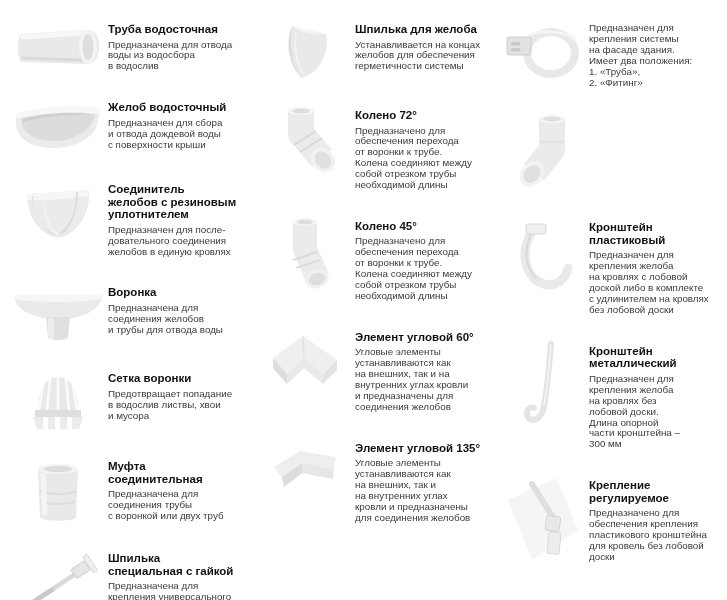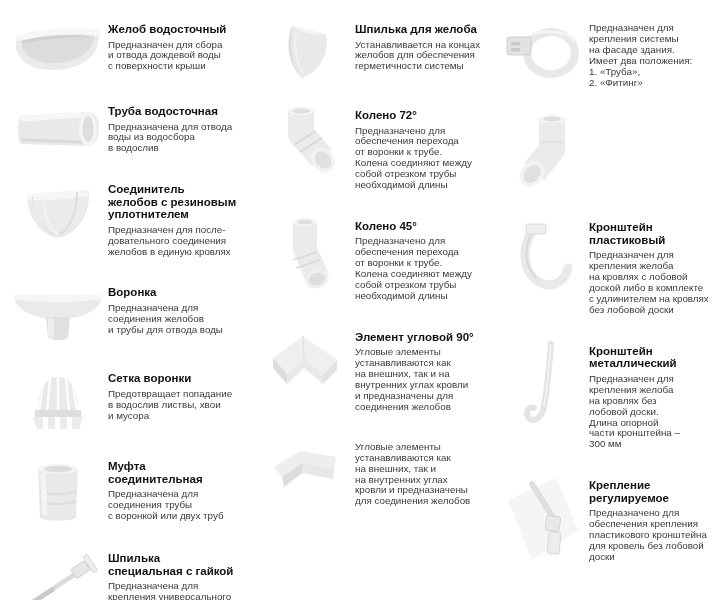--- a/index.html
+++ b/index.html
@@ -32,50 +32,50 @@
 </style>
 </head>
 <body>
 
 <div class="catalog">
 
   <div class="col col-1">
 
     <div class="item">
       <div class="img">
-          <svg width="92" height="52" viewBox="0 0 92 52">
-            <path d="M4 12 C26 5 64 2 88 7 L86 18 C85 34 66 45 44 46 C22 47 6 38 4 24 Z" fill="#ebebeb"></path>
-            <path d="M4 12 C26 5 64 2 88 7 L87.3 12 C64 8 28 11 4.5 17 Z" fill="#f7f7f7"></path>
-            <path d="M10 17 C30 11 64 9 83 13 C80 28 64 38 44 39 C26 40 12 32 10 22 Z" fill="#dcdcdc"></path>
-            <path d="M10 17 C30 11 64 9 83 13 C70 12 30 14 10 20 Z" fill="#cfcfcf"></path>
-          </svg>
-        </div>
-      <div class="txt">
-        <h3 class="title">Желоб водосточный</h3>
-        <p class="desc">Предназначен для сбора
-и отвода дождевой воды
-с поверхности крыши</p>
-      </div>
-    </div>
-
-    <div class="item">
-      <div class="img">
           <svg width="86" height="46" viewBox="0 0 86 46">
             <path d="M6 10 L72 6 C80 6 84 12 84 22 C84 32 80 40 72 40 L6 38 C2 34 2 14 6 10 Z" fill="#e9e9e9"></path>
             <ellipse cx="73" cy="23" rx="9" ry="17" fill="#f4f4f4"></ellipse>
             <ellipse cx="73" cy="23" rx="5.5" ry="13" fill="#dedede"></ellipse>
             <path d="M8 13 L66 9" stroke="#f7f7f7" stroke-width="5" stroke-linecap="round" fill="none"></path>
             <path d="M8 34 L66 36" stroke="#d9d9d9" stroke-width="3" stroke-linecap="round" fill="none"></path>
           </svg>
         </div>
       <div class="txt">
         <h3 class="title">Труба водосточная</h3>
         <p class="desc">Предназначена для отвода
 воды из водосбора
 в водослив</p>
+      </div>
+    </div>
+
+    <div class="item">
+      <div class="img">
+          <svg width="92" height="52" viewBox="0 0 92 52">
+            <path d="M4 12 C26 5 64 2 88 7 L86 18 C85 34 66 45 44 46 C22 47 6 38 4 24 Z" fill="#ebebeb"></path>
+            <path d="M4 12 C26 5 64 2 88 7 L87.3 12 C64 8 28 11 4.5 17 Z" fill="#f7f7f7"></path>
+            <path d="M10 17 C30 11 64 9 83 13 C80 28 64 38 44 39 C26 40 12 32 10 22 Z" fill="#dcdcdc"></path>
+            <path d="M10 17 C30 11 64 9 83 13 C70 12 30 14 10 20 Z" fill="#cfcfcf"></path>
+          </svg>
+        </div>
+      <div class="txt">
+        <h3 class="title">Желоб водосточный</h3>
+        <p class="desc">Предназначен для сбора
+и отвода дождевой воды
+с поверхности крыши</p>
       </div>
     </div>
 
     <div class="item">
       <div class="img">
           <svg width="78" height="60" viewBox="0 0 78 60">
             <path d="M8 10 L70 6 C72 30 58 50 40 54 C22 52 8 34 8 10 Z" fill="#ebebeb"></path>
             <path d="M8 10 L70 6 L70 12 C50 15 26 17 8 16 Z" fill="#f6f6f6"></path>
             <path d="M14 12 C15 34 26 48 40 52 C30 52 16 38 13 12 Z" fill="#d8d8d8"></path>
             <path d="M58 8 C58 30 50 45 40 51" stroke="#dcdcdc" stroke-width="2" fill="none"></path>
@@ -249,39 +249,40 @@
       <div class="img">
           <svg width="72" height="56" viewBox="0 0 72 56">
             <path d="M4 26 L34 4 L68 28 L54 42 L35 26 L18 42 Z" fill="#efefef"></path>
             <path d="M4 26 L18 42 L18 52 L4 36 Z" fill="#dcdcdc"></path>
             <path d="M68 28 L54 42 L54 52 L68 38 Z" fill="#e3e3e3"></path>
             <path d="M18 42 L35 26 L54 42 L54 52 L35 36 L18 52 Z" fill="#e9e9e9"></path>
             <path d="M34 4 L35 26" stroke="#e2e2e2" stroke-width="1.5"></path>
           </svg>
         </div>
       <div class="txt">
-        <h3 class="title">Элемент угловой 90°</h3>
+        <h3 class="title">Элемент угловой 60°</h3>
         <p class="desc">Угловые элементы
 устанавливаются как
 на внешних, так и на
 внутренних углах кровли
 и предназначены для
 соединения желобов</p>
       </div>
     </div>
 
     <div class="item">
       <div class="img">
           <svg width="66" height="48" viewBox="0 0 66 48">
             <path d="M2 24 L28 8 L64 14 L62 26 L30 20 L10 34 Z" fill="#eeeeee"></path>
             <path d="M10 34 L30 20 L30 30 L12 44 Z" fill="#dcdcdc"></path>
             <path d="M30 20 L62 26 L61 36 L30 30 Z" fill="#e7e7e7"></path>
           </svg>
         </div>
       <div class="txt">
+        <h3 class="title">Элемент угловой 135°</h3>
         <p class="desc">Угловые элементы
 устанавливаются как
 на внешних, так и
 на внутренних углах
 кровли и предназначены
 для соединения желобов</p>
       </div>
     </div>
 
   </div>

